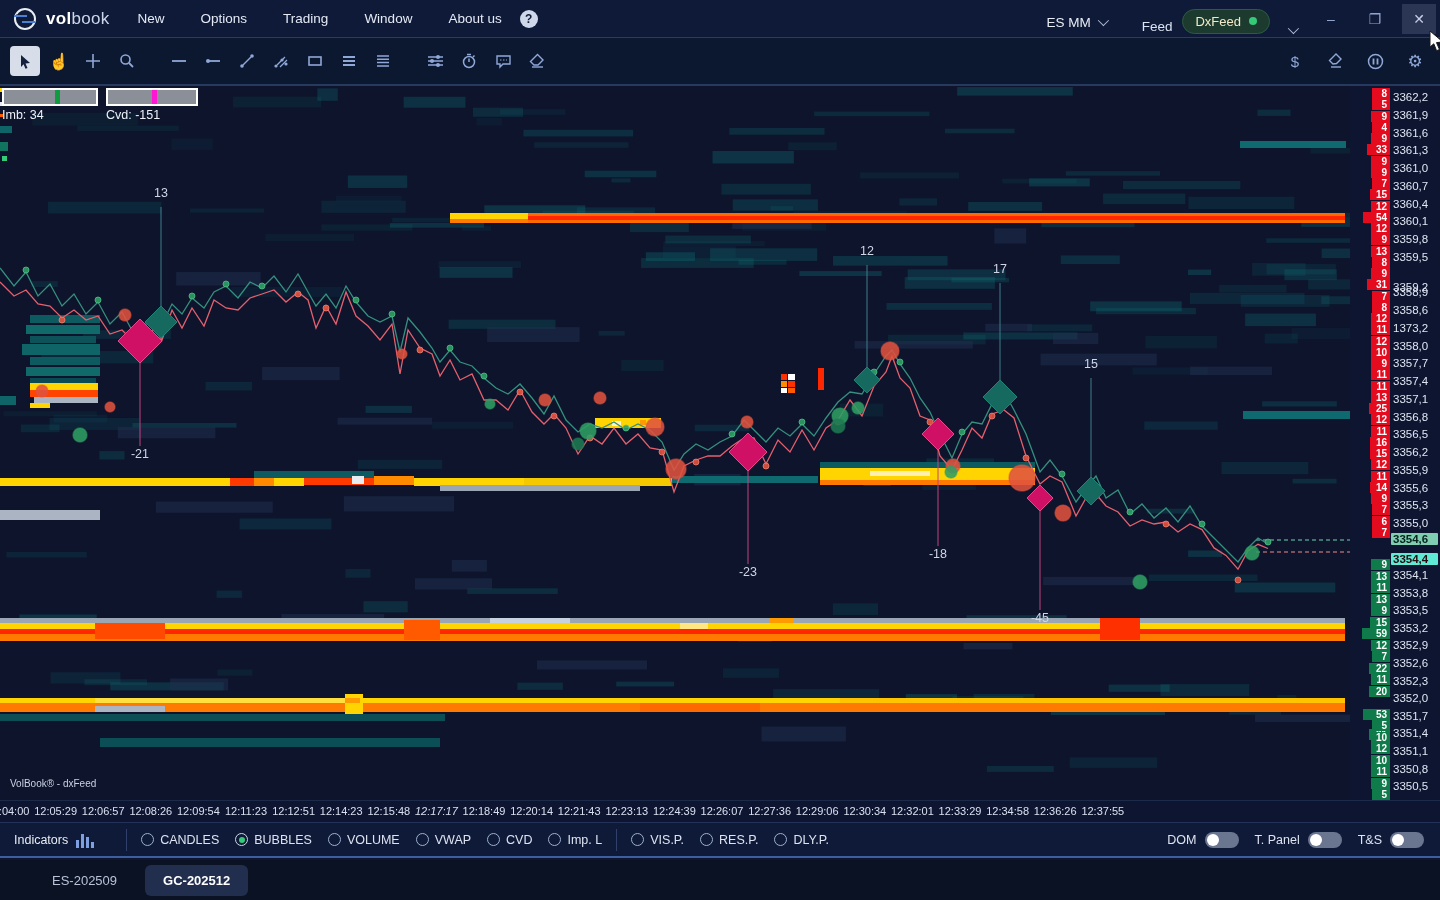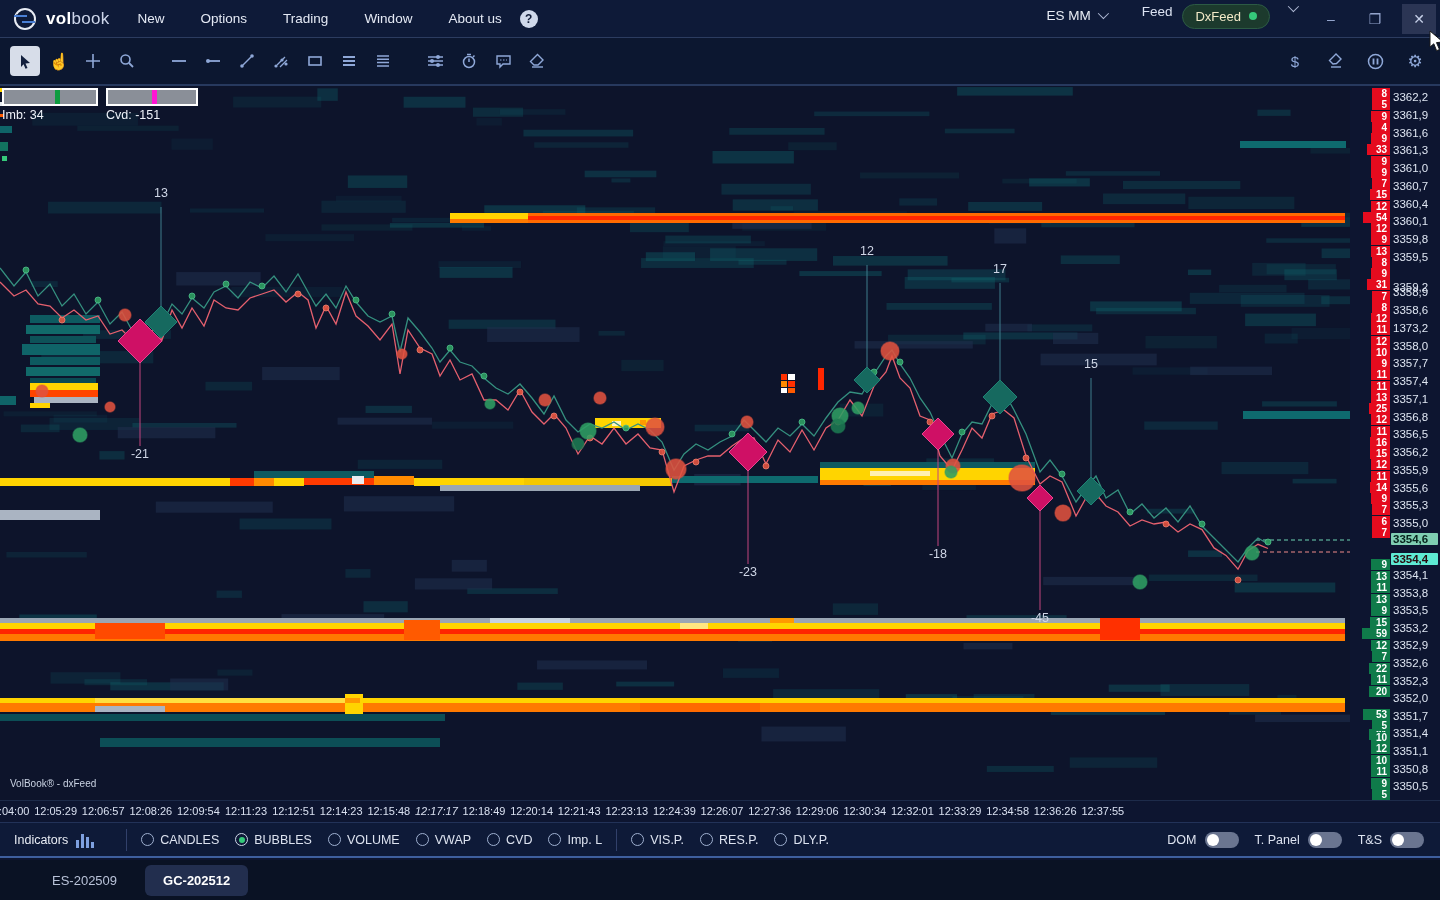--- a/index.html
+++ b/index.html
@@ -11,21 +11,21 @@
   #titlebar { position:absolute; left:0; top:0; width:1440px; height:38px;
     background:#0e1a38; border-bottom:1px solid #2c3c60; display:flex; align-items:center; }
   #logo { display:flex; align-items:center; gap:8px; padding:0 14px 0 12px; }
   #logo .word { font-size:17px; letter-spacing:.3px; }
   #logo .word b { font-weight:bold; color:#ffffff; }
   #logo .word span { font-weight:300; color:#cdd6ea; }
   #menus { display:flex; gap:8px; align-items:center; }
   .menu-item { padding:6px 14px; font-size:13.5px; color:#e4e9f4; cursor:default; }
   #help-circle { width:18px; height:18px; border-radius:50%; background:#cfd8ea; color:#101b36;
     font-size:12px; font-weight:bold; display:flex; align-items:center; justify-content:center; margin-left:4px; }
-  #titlebar-right { margin-left:auto; display:flex; align-items:flex-start; gap:10px; padding-right:4px; }
+  #titlebar-right { margin-left:auto; display:flex; align-items:flex-end; gap:10px; padding-right:4px; }
   #instrument { display:flex; align-items:center; gap:7px; font-size:13.5px; padding:4px 8px; }
   .chev { width:8px; height:8px; border-right:1.6px solid #aeb9d4; border-bottom:1.6px solid #aeb9d4;
     transform:rotate(45deg) translateY(-2px); display:inline-block; }
   #feed-label { font-size:13.5px; color:#dbe2f2; margin-left:18px; }
   #feed-pill { display:flex; align-items:center; gap:8px; background:#1c3a2d; border:1px solid #2c5a44;
     border-radius:13px; padding:4px 12px; font-size:13px; color:#f2e9c8; }
   #feed-dot { width:8px; height:8px; border-radius:50%; background:#35c97a; }
   .winbtn { width:34px; height:30px; display:flex; align-items:center; justify-content:center; color:#93a4cc; font-size:14px; }
   #close-btn { background:#2b3554; color:#c6d0e8; }
 

